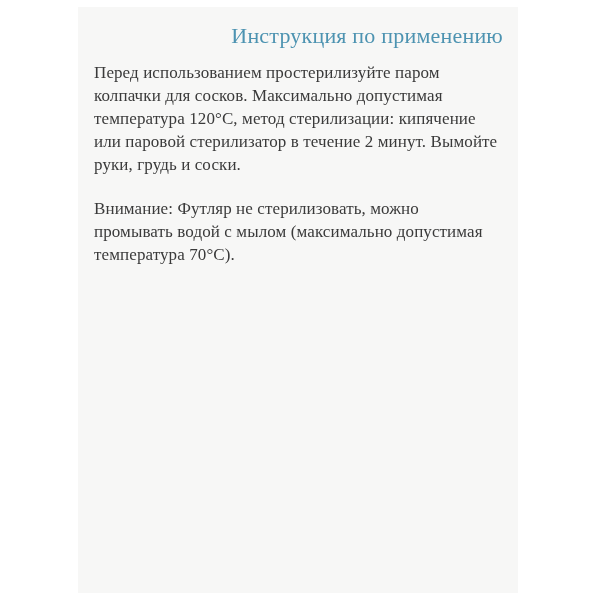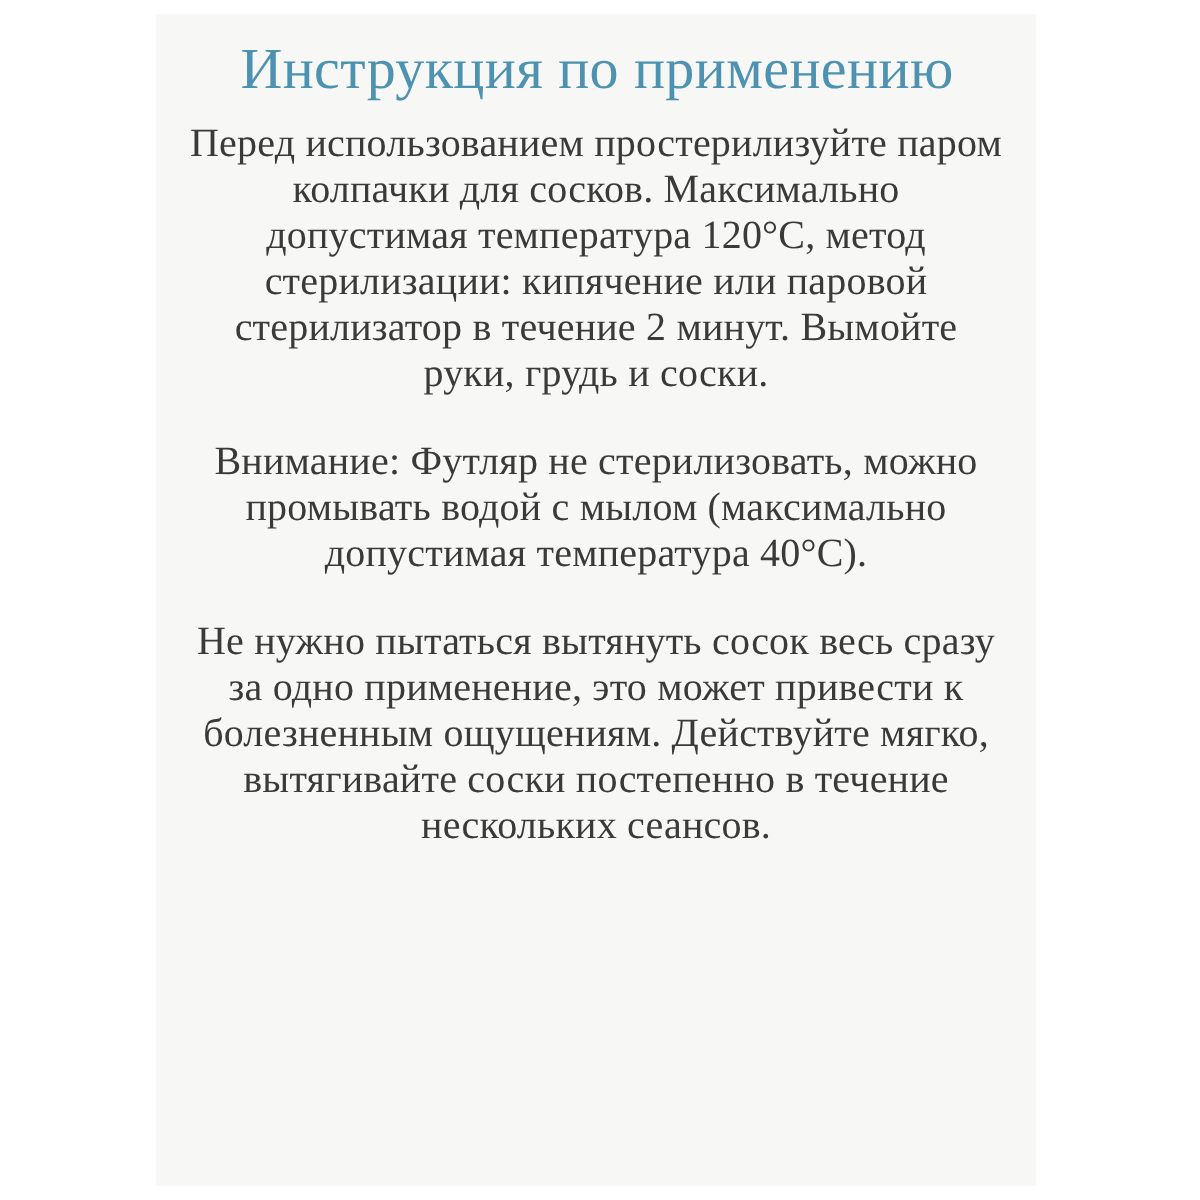--- a/index.html
+++ b/index.html
@@ -25,44 +25,43 @@
     position: absolute;
     left: 78px;
     top: 7px;
     width: 440px;
     height: 586px;
     background: var(--card-bg);
     padding: 13px 15px 13px 16px;
   }
   .title {
     margin: 1px 0 11px 0;
-    font-size: 29px;
+    font-size: 22px;
     line-height: 29px;
     font-weight: normal;
-    text-align: center;
+    text-align: right;
     color: var(--accent);
     letter-spacing: 0.2px;
   }
   .para {
     width: 408px;
     margin: 0 0 21px 0;
-    font-size: 20px;
+    font-size: 17px;
     line-height: 23px;
     letter-spacing: 0.1px;
     color: var(--body-text);
-    text-align: center;
+    text-align: left;
   }
   .para:last-child { margin-bottom: 0; }
 </style>
 </head>
 <body>
 
 <main class="card">
   <h1 class="title">Инструкция по применению</h1>
 
   <p class="para">Перед использованием простерилизуйте паром колпачки для сосков. Максимально допустимая температура 120°C, метод стерилизации: кипячение или паровой стерилизатор в течение 2 минут. Вымойте руки, грудь и соски.</p>
 
 
-  <p class="para">Внимание: Футляр не стерилизовать, можно промывать водой с мылом (максимально допустимая температура 40°C).</p>
+  <p class="para">Внимание: Футляр не стерилизовать, можно промывать водой с мылом (максимально допустимая температура 70°C).</p>
 
-  <p class="para">Не нужно пытаться вытянуть сосок весь сразу за одно применение, это может привести к болезненным ощущениям. Действуйте мягко, вытягивайте соски постепенно в течение нескольких сеансов.</p>
 
 </main>
 
 </body></html>

